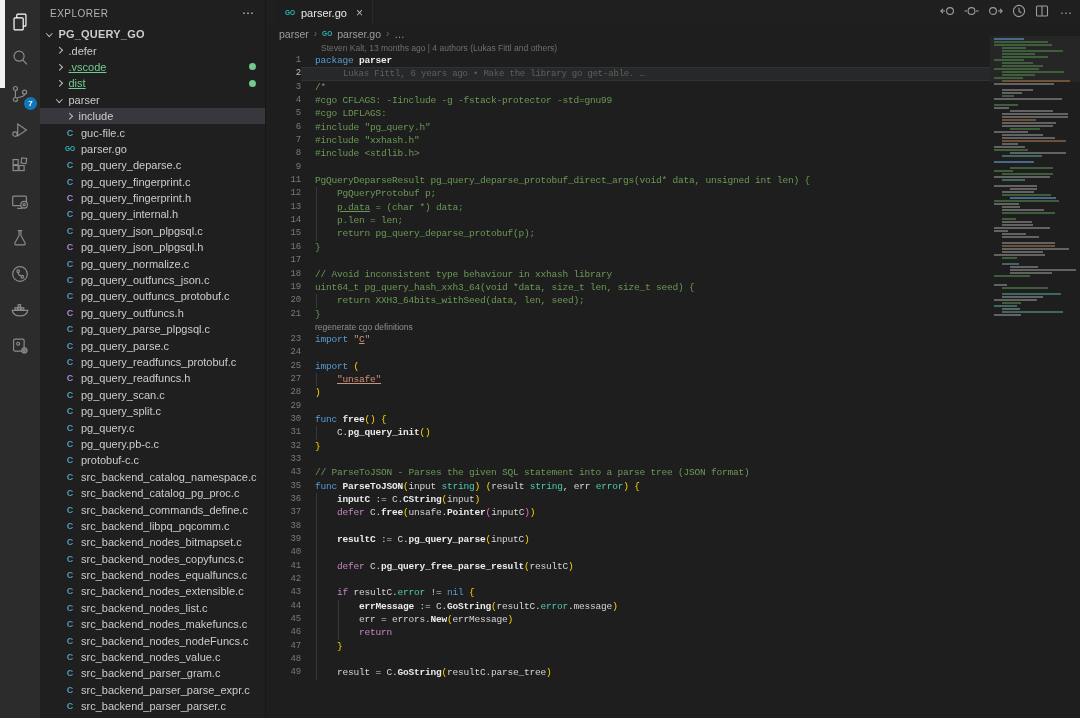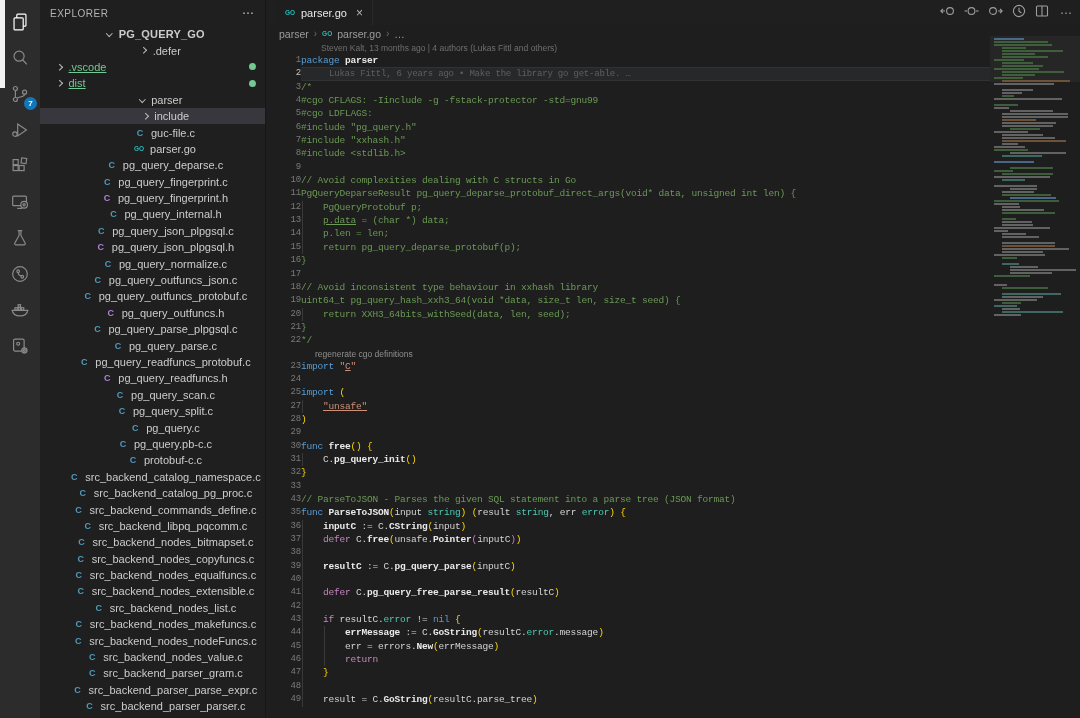--- a/index.html
+++ b/index.html
@@ -21,21 +21,21 @@
                  background:#f2f2f2; z-index:5; }
 
   
   #sidebar { position:absolute; left:40px; top:0; width:226px; height:718px;
              background:#1f1f1f; border-right:1px solid #171717; overflow:hidden; }
   #sb-header { height:26px; display:flex; align-items:center; padding:0 10px;
                color:#b3b3b3; font-size:10px; letter-spacing:0.5px; }
   #sb-header .more { margin-left:auto; color:#c5c5c5; font-size:12px; letter-spacing:1px; }
   #tree { position:absolute; left:0; top:26px; right:0; bottom:0; }
   .row { height:16.4px; display:flex; align-items:center; font-size:11px;
-         color:#cccccc; white-space:nowrap; cursor:default;justify-content:center; }
+         color:#cccccc; white-space:nowrap; cursor:default; }
   .row.selected { background:#37373d; }
   .row.root .lbl { font-weight:bold; letter-spacing:0.2px; }
   .row .lbl.green { color:#73c991;text-decoration:underline; }
   .chev { width:4.5px; height:4.5px; border-right:1px solid #bdbdbd;
           border-bottom:1px solid #bdbdbd; flex:none; margin:0 7px 0 3px; }
   .chev.closed { transform:rotate(-45deg); margin-top:0; }
   .chev.open { transform:rotate(45deg); margin-top:-2px; }
   .ficon { width:12px; flex:none; margin-right:5px; font-weight:bold; font-size:9px;
            text-align:center; font-family:"Liberation Sans",sans-serif; }
   .ficon.c-blue { color:#519aba; }
@@ -66,21 +66,21 @@
                   font-size:8.5px; white-space:pre; }
   #code-lines { position:absolute; left:0; top:42px; right:0; bottom:0; overflow:hidden; }
   .cl { position:relative; height:13.35px; line-height:13.35px; display:flex;
         font-family:"Liberation Mono", monospace; font-size:9.5px; letter-spacing:-0.2px;
         white-space:pre; }
   .curbg { position:absolute; left:34px; right:90px; top:0; bottom:0;
            background:rgba(130,140,150,0.10); border-top:1px solid rgba(255,255,255,0.05);
            border-bottom:1px solid rgba(255,255,255,0.05); }
   .gut { position:relative; width:34px; flex:none; text-align:right; color:#7a7a7a; font-size:9px; }
   .cl.cur .gut { color:#c2c2c2; }
-  .ctx { position:relative; }
+  .ctx { position:relative; margin-left:14px; }
   .guide { position:absolute; top:0; bottom:0; border-left:1px solid #393939; }
   .lens { height:12px; line-height:12px; padding-left:48px; color:#8f8f8f; font-size:8.5px; }
   .ghost { color:#5f5f5f; margin-left:28px; font-size:9px; }
   .tk-t  { color:#d4d4d4; }
   .tk-b  { color:#eaeaea; font-weight:bold; }
   .tk-k  { color:#569cd6; }
   .tk-kc { color:#c586c0; }
   .tk-c  { color:#6a9955; }
   .tk-cu { color:#6a9955; text-decoration:underline; }
   .tk-s  { color:#ce9178; }
@@ -401,33 +401,31 @@
         <div id="blame-header">Steven Kalt, 13 months ago | 4 authors (Lukas Fittl and others)</div>
         <div class="cl"><span class="gut">1</span><span class="ctx"><span class="tk-k">package</span><span class="tk-t"> </span><span class="tk-b">parser</span></span></div>
         <div class="cl cur"><div class="curbg"></div><span class="gut">2</span><span class="ctx"><span class="ghost">Lukas Fittl, 6 years ago • Make the library go get-able. …</span></span></div>
         <div class="cl"><span class="gut">3</span><span class="ctx"><span class="tk-c">/*</span></span></div>
         <div class="cl"><span class="gut">4</span><span class="ctx"><span class="tk-c">#cgo CFLAGS: -Iinclude -g -fstack-protector -std=gnu99</span></span></div>
         <div class="cl"><span class="gut">5</span><span class="ctx"><span class="tk-c">#cgo LDFLAGS:</span></span></div>
         <div class="cl"><span class="gut">6</span><span class="ctx"><span class="tk-c">#include "pg_query.h"</span></span></div>
         <div class="cl"><span class="gut">7</span><span class="ctx"><span class="tk-c">#include "xxhash.h"</span></span></div>
         <div class="cl"><span class="gut">8</span><span class="ctx"><span class="tk-c">#include &lt;stdlib.h&gt;</span></span></div>
         <div class="cl"><span class="gut">9</span><span class="ctx"></span></div>
-        <div class="cl"><span class="gut">10</span><span class="ctx"><span class="tk-c">// Avoid complexities dealing with C structs in Go</span></span></div>
         <div class="cl"><span class="gut">11</span><span class="ctx"><span class="tk-c">PgQueryDeparseResult pg_query_deparse_protobuf_direct_args(void* data, unsigned int len) {</span></span></div>
         <div class="cl"><span class="gut">12</span><span class="ctx"><span class="guide" style="left: 1px;"></span><span class="tk-c">    PgQueryProtobuf p;</span></span></div>
         <div class="cl"><span class="gut">13</span><span class="ctx"><span class="guide" style="left: 1px;"></span><span class="tk-c">    </span><span class="tk-cu">p.data</span><span class="tk-c"> = (char *) data;</span></span></div>
         <div class="cl"><span class="gut">14</span><span class="ctx"><span class="guide" style="left: 1px;"></span><span class="tk-c">    p.len = len;</span></span></div>
         <div class="cl"><span class="gut">15</span><span class="ctx"><span class="guide" style="left: 1px;"></span><span class="tk-c">    return pg_query_deparse_protobuf(p);</span></span></div>
         <div class="cl"><span class="gut">16</span><span class="ctx"><span class="tk-c">}</span></span></div>
         <div class="cl"><span class="gut">17</span><span class="ctx"></span></div>
         <div class="cl"><span class="gut">18</span><span class="ctx"><span class="tk-c">// Avoid inconsistent type behaviour in xxhash library</span></span></div>
         <div class="cl"><span class="gut">19</span><span class="ctx"><span class="tk-c">uint64_t pg_query_hash_xxh3_64(void *data, size_t len, size_t seed) {</span></span></div>
         <div class="cl"><span class="gut">20</span><span class="ctx"><span class="guide" style="left: 1px;"></span><span class="tk-c">    return XXH3_64bits_withSeed(data, len, seed);</span></span></div>
         <div class="cl"><span class="gut">21</span><span class="ctx"><span class="tk-c">}</span></span></div>
-        <div class="cl"><span class="gut">22</span><span class="ctx"><span class="tk-c">*/</span></span></div>
         <div class="lens">regenerate cgo definitions</div>
         <div class="cl"><span class="gut">23</span><span class="ctx"><span class="tk-k">import</span><span class="tk-t"> </span><span class="tk-s">"</span><span class="tk-su">C</span><span class="tk-s">"</span></span></div>
         <div class="cl"><span class="gut">24</span><span class="ctx"></span></div>
         <div class="cl"><span class="gut">25</span><span class="ctx"><span class="tk-k">import</span><span class="tk-t"> </span><span class="tk-b1">(</span></span></div>
         <div class="cl"><span class="gut">27</span><span class="ctx"><span class="guide" style="left: 1px;"></span><span class="tk-t">    </span><span class="tk-su">"unsafe"</span></span></div>
         <div class="cl"><span class="gut">28</span><span class="ctx"><span class="tk-b1">)</span></span></div>
         <div class="cl"><span class="gut">29</span><span class="ctx"></span></div>
         <div class="cl"><span class="gut">30</span><span class="ctx"><span class="tk-k">func</span><span class="tk-t"> </span><span class="tk-b">free</span><span class="tk-b1">()</span><span class="tk-t"> </span><span class="tk-b1">{</span></span></div>
         <div class="cl"><span class="gut">31</span><span class="ctx"><span class="guide" style="left: 1px;"></span><span class="tk-t">    C.</span><span class="tk-b">pg_query_init</span><span class="tk-b1">()</span></span></div>
         <div class="cl"><span class="gut">32</span><span class="ctx"><span class="tk-b1">}</span></span></div>

